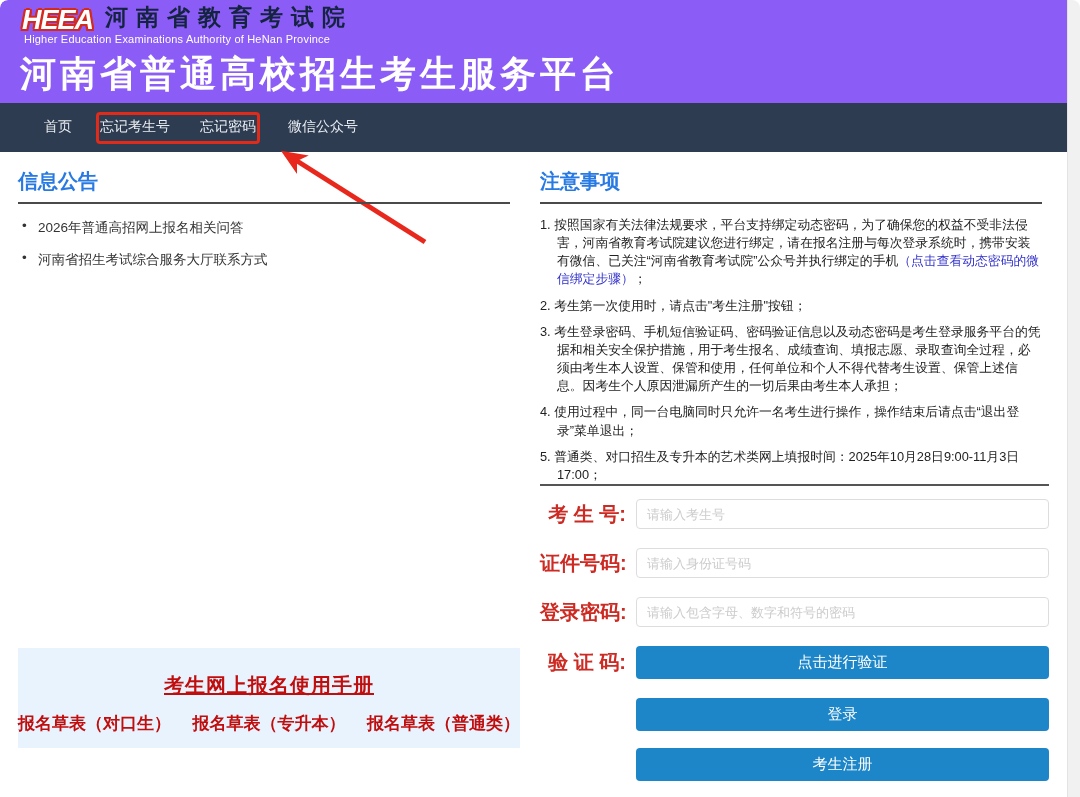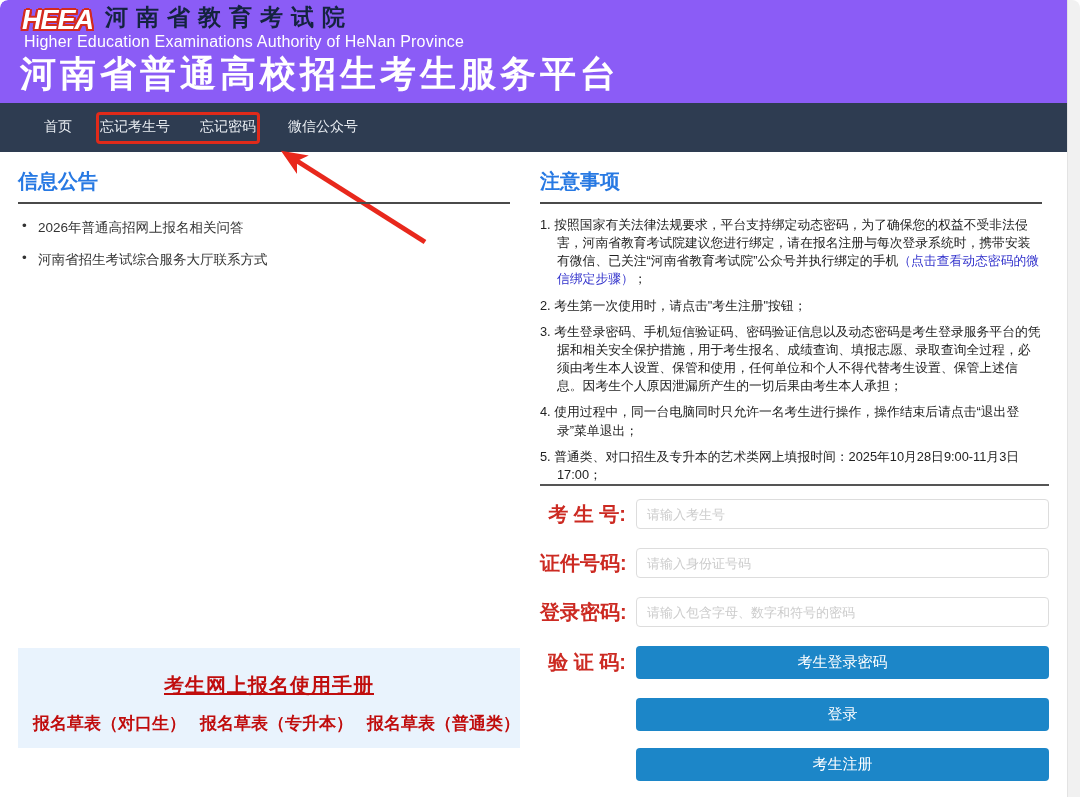--- a/index.html
+++ b/index.html
@@ -9,21 +9,21 @@
 
   
   .header { position:absolute; left:0; top:0; width:1067px; height:103px;
             background:#8b5cf6; border-radius:8px 0 0 0; }
   .logo-row { position:absolute; left:22px; top:5px; display:flex; align-items:flex-start; }
   .heea { font-style:italic; font-weight:900; font-size:27px; letter-spacing:-1px; color:#ffffff;
           text-shadow:-2px -1px 0 #d42a1e, 2px -1px 0 #d42a1e, -2px 2px 0 #d42a1e, 2px 2px 0 #d42a1e,
                       -2px 0 0 #d42a1e, 2px 0 0 #d42a1e, 0 2px 0 #d42a1e, 0 -2px 0 #d42a1e;
           margin-right:12px; line-height:1; padding-top:2px; }
   .org-cn { font-size:23px; font-weight:700; color:#14233f; letter-spacing:8px; line-height:1.1; }
-  .org-en { position:absolute; left:24px; top:33px; font-size:16px; color:#ffffff; letter-spacing:0.2px; }
+  .org-en { position:absolute; left:24px; top:33px; font-size:11px; color:#ffffff; letter-spacing:0.2px; }
   .site-title { position:absolute; left:20px; top:50px; font-size:36px; font-weight:900;
                 color:#ffffff; letter-spacing:4px; }
 
   
   .navbar { position:absolute; left:0; top:103px; width:1067px; height:49px; background:#2e3c51; }
   .nav-item { position:absolute; top:15px; font-size:14px; color:#e9edf2; cursor:pointer; white-space:nowrap; }
   .nav-hl-box { position:absolute; left:96px; top:9px; width:164px; height:32px;
                 border:3px solid #e02a1a; border-radius:4px; }
 
   
@@ -34,21 +34,21 @@
   .panel-title { font-size:20px; font-weight:700; color:#2779e3; padding-bottom:7px;
                  border-bottom:2px solid #4a4a4a; }
   .info-list { list-style:none; margin-top:15px; }
   .info-list li { font-size:13.5px; color:#333; margin-bottom:14px; padding-left:20px; position:relative; cursor:pointer; }
   .info-list li::before { content:"•"; position:absolute; left:4px; top:-1px; color:#333; }
 
   .manual-panel { position:absolute; left:18px; top:648px; width:502px; height:100px;
                   background:#e9f3fd; text-align:center; }
   .manual-title { display:inline-block; margin-top:24px; font-size:20px; font-weight:900;
                   color:#c00d0d; text-decoration:underline; letter-spacing:1px; cursor:pointer; }
-  .manual-links { margin-top:13px; display:flex; justify-content:flex-end; gap:14px; }
+  .manual-links { margin-top:13px; display:flex; justify-content:space-between; gap:14px; }
   .manual-links span { font-size:17px; font-weight:800; color:#c00d0d; cursor:pointer; white-space:nowrap; }
 
   
   .right-notices { position:absolute; left:540px; top:168px; width:502px; height:318px; overflow:hidden; }
   .notice-list { margin-top:12px; }
   .notice-item { font-size:12.8px; color:#222; line-height:1.42; margin-bottom:8px;
                  padding-left:17px; text-indent:-17px; }
   .notice-link { color:#3333cc; cursor:pointer; }
 
   .right-form { position:absolute; left:540px; top:484px; width:509px; }
@@ -140,21 +140,21 @@
           <span class="form-label">证件号码:</span>
           <input class="form-input" type="text" placeholder="请输入身份证号码" style="">
         </div>
         <div class="form-row">
           <span class="form-label">登录密码:</span>
           <input class="form-input" type="password" placeholder="请输入包含字母、数字和符号的密码" style="">
         </div>
       </div>
     <div class="form-row">
       <span class="form-label">验 证 码:</span>
-      <button class="btn">考生登录密码</button>
+      <button class="btn">点击进行验证</button>
     </div>
     <div class="btn-row">
       <span class="btn-spacer"></span>
       <button class="btn">登录</button>
     </div>
     <div class="btn-row">
       <span class="btn-spacer"></span>
       <button class="btn">考生注册</button>
     </div>
   </div>

